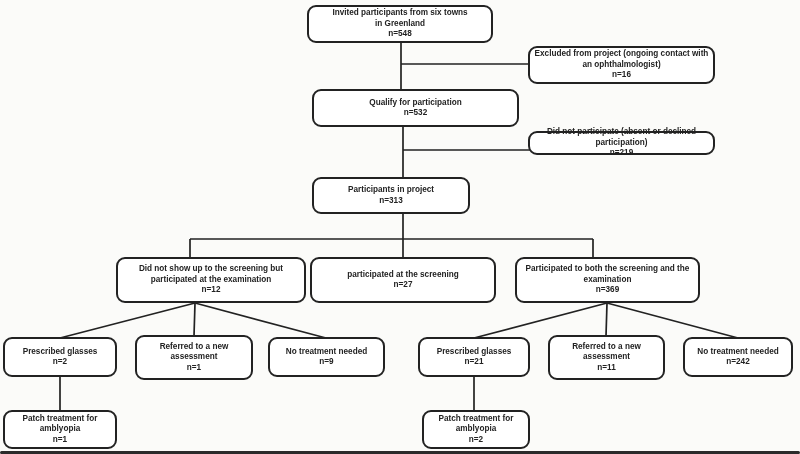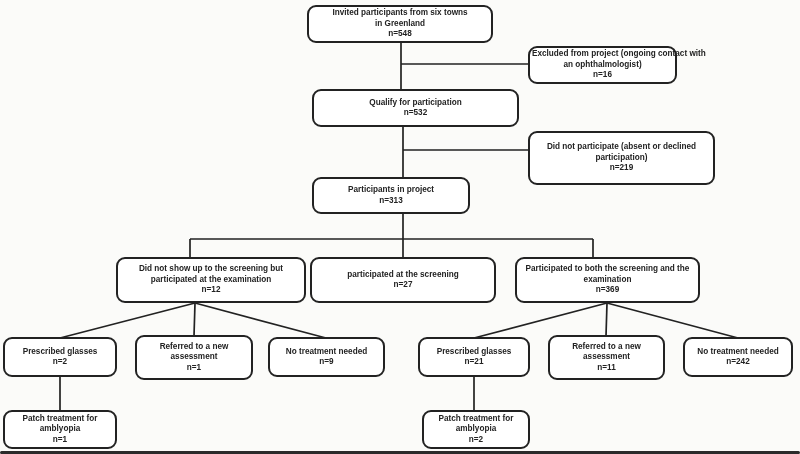--- a/index.html
+++ b/index.html
@@ -27,20 +27,21 @@
   }
   .node{
     position:absolute;
     z-index:2;
     box-sizing:border-box;
     background:var(--fill);
     border:2px solid var(--ink);
     border-radius:9px;
     display:flex;
     flex-direction:column;
+    align-items:center;
     justify-content:center;
     text-align:center;
     color:var(--ink);
     font-size:8.2px;
     font-weight:bold;
     line-height:10.5px;
     padding:1px 2px;
   }
   .node .box-line{
     white-space:nowrap;
@@ -79,32 +80,32 @@
     <line x1="60" y1="377" x2="60" y2="412"></line>
     <line x1="474" y1="377" x2="474" y2="412"></line>
   </svg>
 
   <div class="node" style="left:307px;top:5px;width:186px;height:38px;">
       <div class="box-line">Invited participants from six towns</div>
       <div class="box-line">in Greenland</div>
       <div class="box-line">n=548</div>
     </div>
 
-  <div class="node" style="left:528px;top:46px;width:149px;height:38px;">
+  <div class="node" style="left:528px;top:46px;width:187px;height:38px;">
       <div class="box-line">Excluded from project (ongoing contact with</div>
       <div class="box-line">an ophthalmologist)</div>
       <div class="box-line">n=16</div>
     </div>
 
   <div class="node" style="left:312px;top:89px;width:207px;height:38px;">
       <div class="box-line">Qualify for participation</div>
       <div class="box-line">n=532</div>
     </div>
 
-  <div class="node" style="left:528px;top:131px;width:187px;height:54px;">
+  <div class="node" style="left:528px;top:131px;width:187px;height:24px;">
       <div class="box-line">Did not participate (absent or declined</div>
       <div class="box-line">participation)</div>
       <div class="box-line">n=219</div>
     </div>
 
   <div class="node" style="left:312px;top:177px;width:158px;height:37px;">
       <div class="box-line">Participants in project</div>
       <div class="box-line">n=313</div>
     </div>
 

